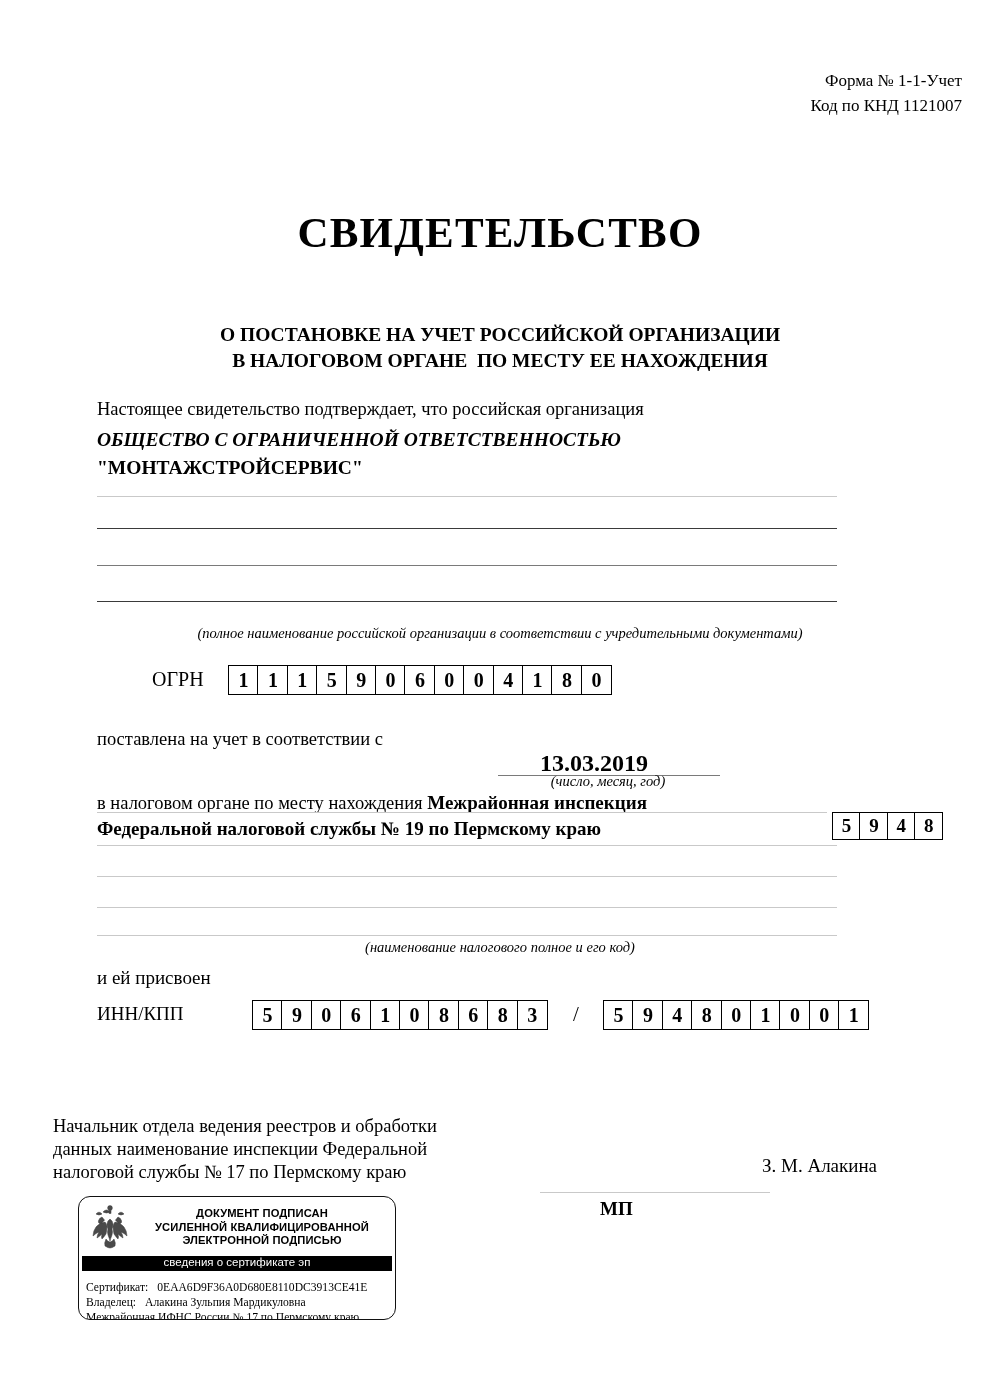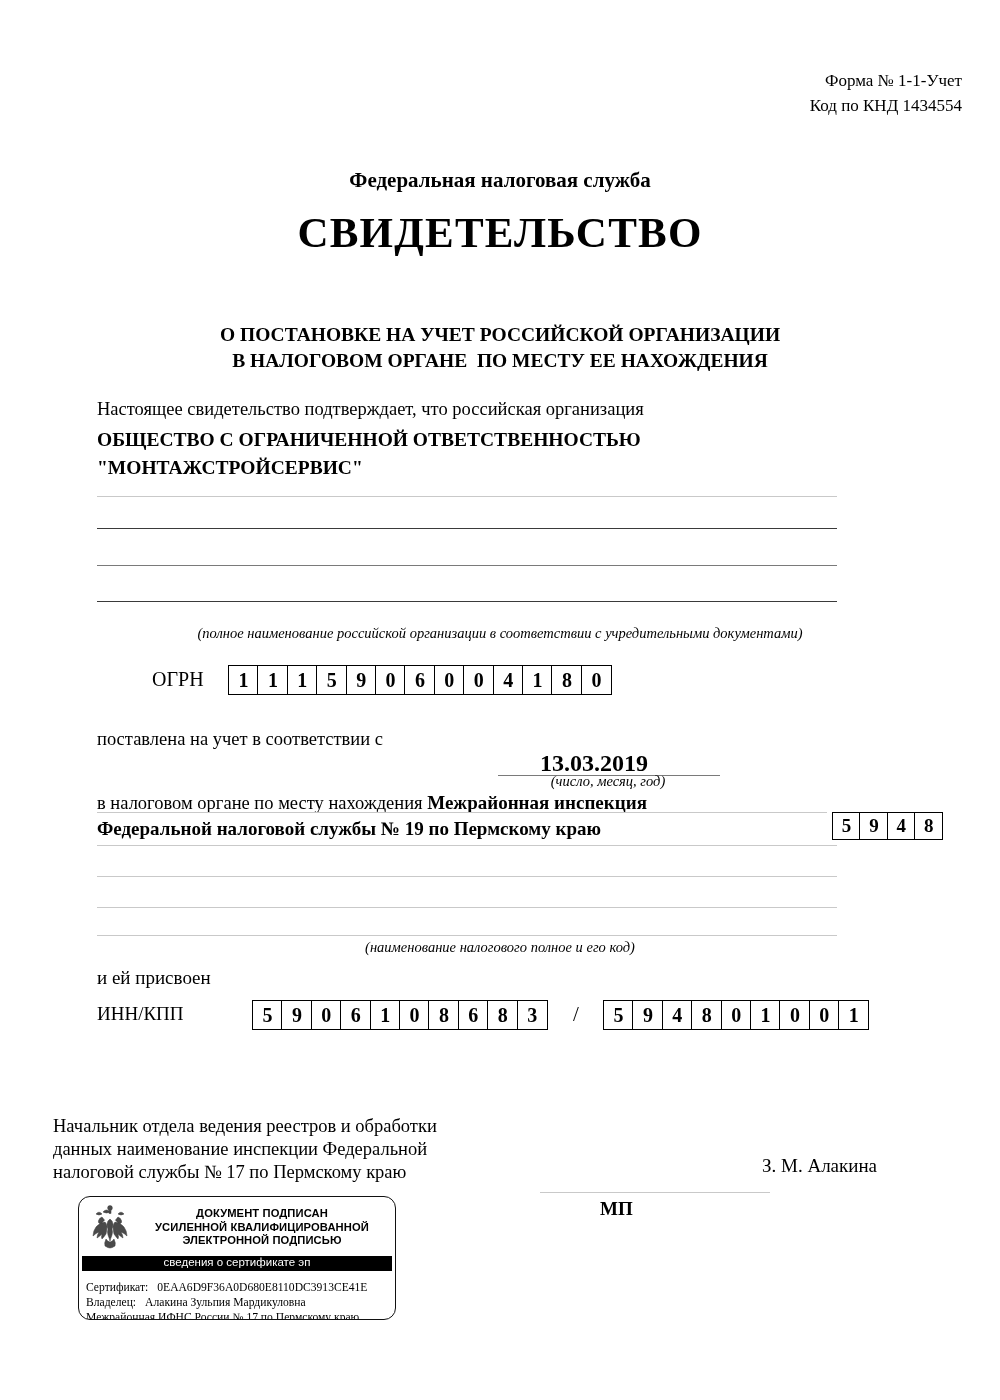--- a/index.html
+++ b/index.html
@@ -54,20 +54,21 @@
   .intro {
     position: absolute;
     top: 399px; left: 97px;
     font-size: 18.5px;
   }
   .org-line1 {
     position: absolute;
     top: 429px; left: 97px;
     font-size: 19.5px;
     font-weight: bold;
+    font-style: italic;
   }
   .org-line2 {
     position: absolute;
     top: 457px; left: 97px;
     font-size: 19.5px;
     font-weight: bold;
   }
 
   
   .rule {
@@ -211,24 +212,23 @@
   .stamp-val { padding-left: 9px; }
   .stamp-row.wide { display: block; }
 </style>
 </head>
 <body>
 
 <div class="page">
 
   <div class="form-code">
     <div>Форма № 1-1-Учет</div>
-    <div>Код по КНД 1434554</div>
+    <div>Код по КНД 1121007</div>
   </div>
 
-  <div class="agency">Федеральная налоговая служба</div>
   <div class="main-title">СВИДЕТЕЛЬСТВО</div>
   <div class="subtitle">О ПОСТАНОВКЕ НА УЧЕТ РОССИЙСКОЙ ОРГАНИЗАЦИИ
 В НАЛОГОВОМ ОРГАНЕ  ПО МЕСТУ ЕЕ НАХОЖДЕНИЯ</div>
 
   <div class="intro">Настоящее свидетельство подтверждает, что российская организация</div>
   <div class="org-line1">ОБЩЕСТВО С ОГРАНИЧЕННОЙ ОТВЕТСТВЕННОСТЬЮ</div>
   <div class="org-line2">"МОНТАЖСТРОЙСЕРВИС"</div>
 
   <div class="rule faint" style="top:496px; left:97px; width:740px;"></div>
   <div class="rule dark" style="top:528px; left:97px; width:740px;"></div>

